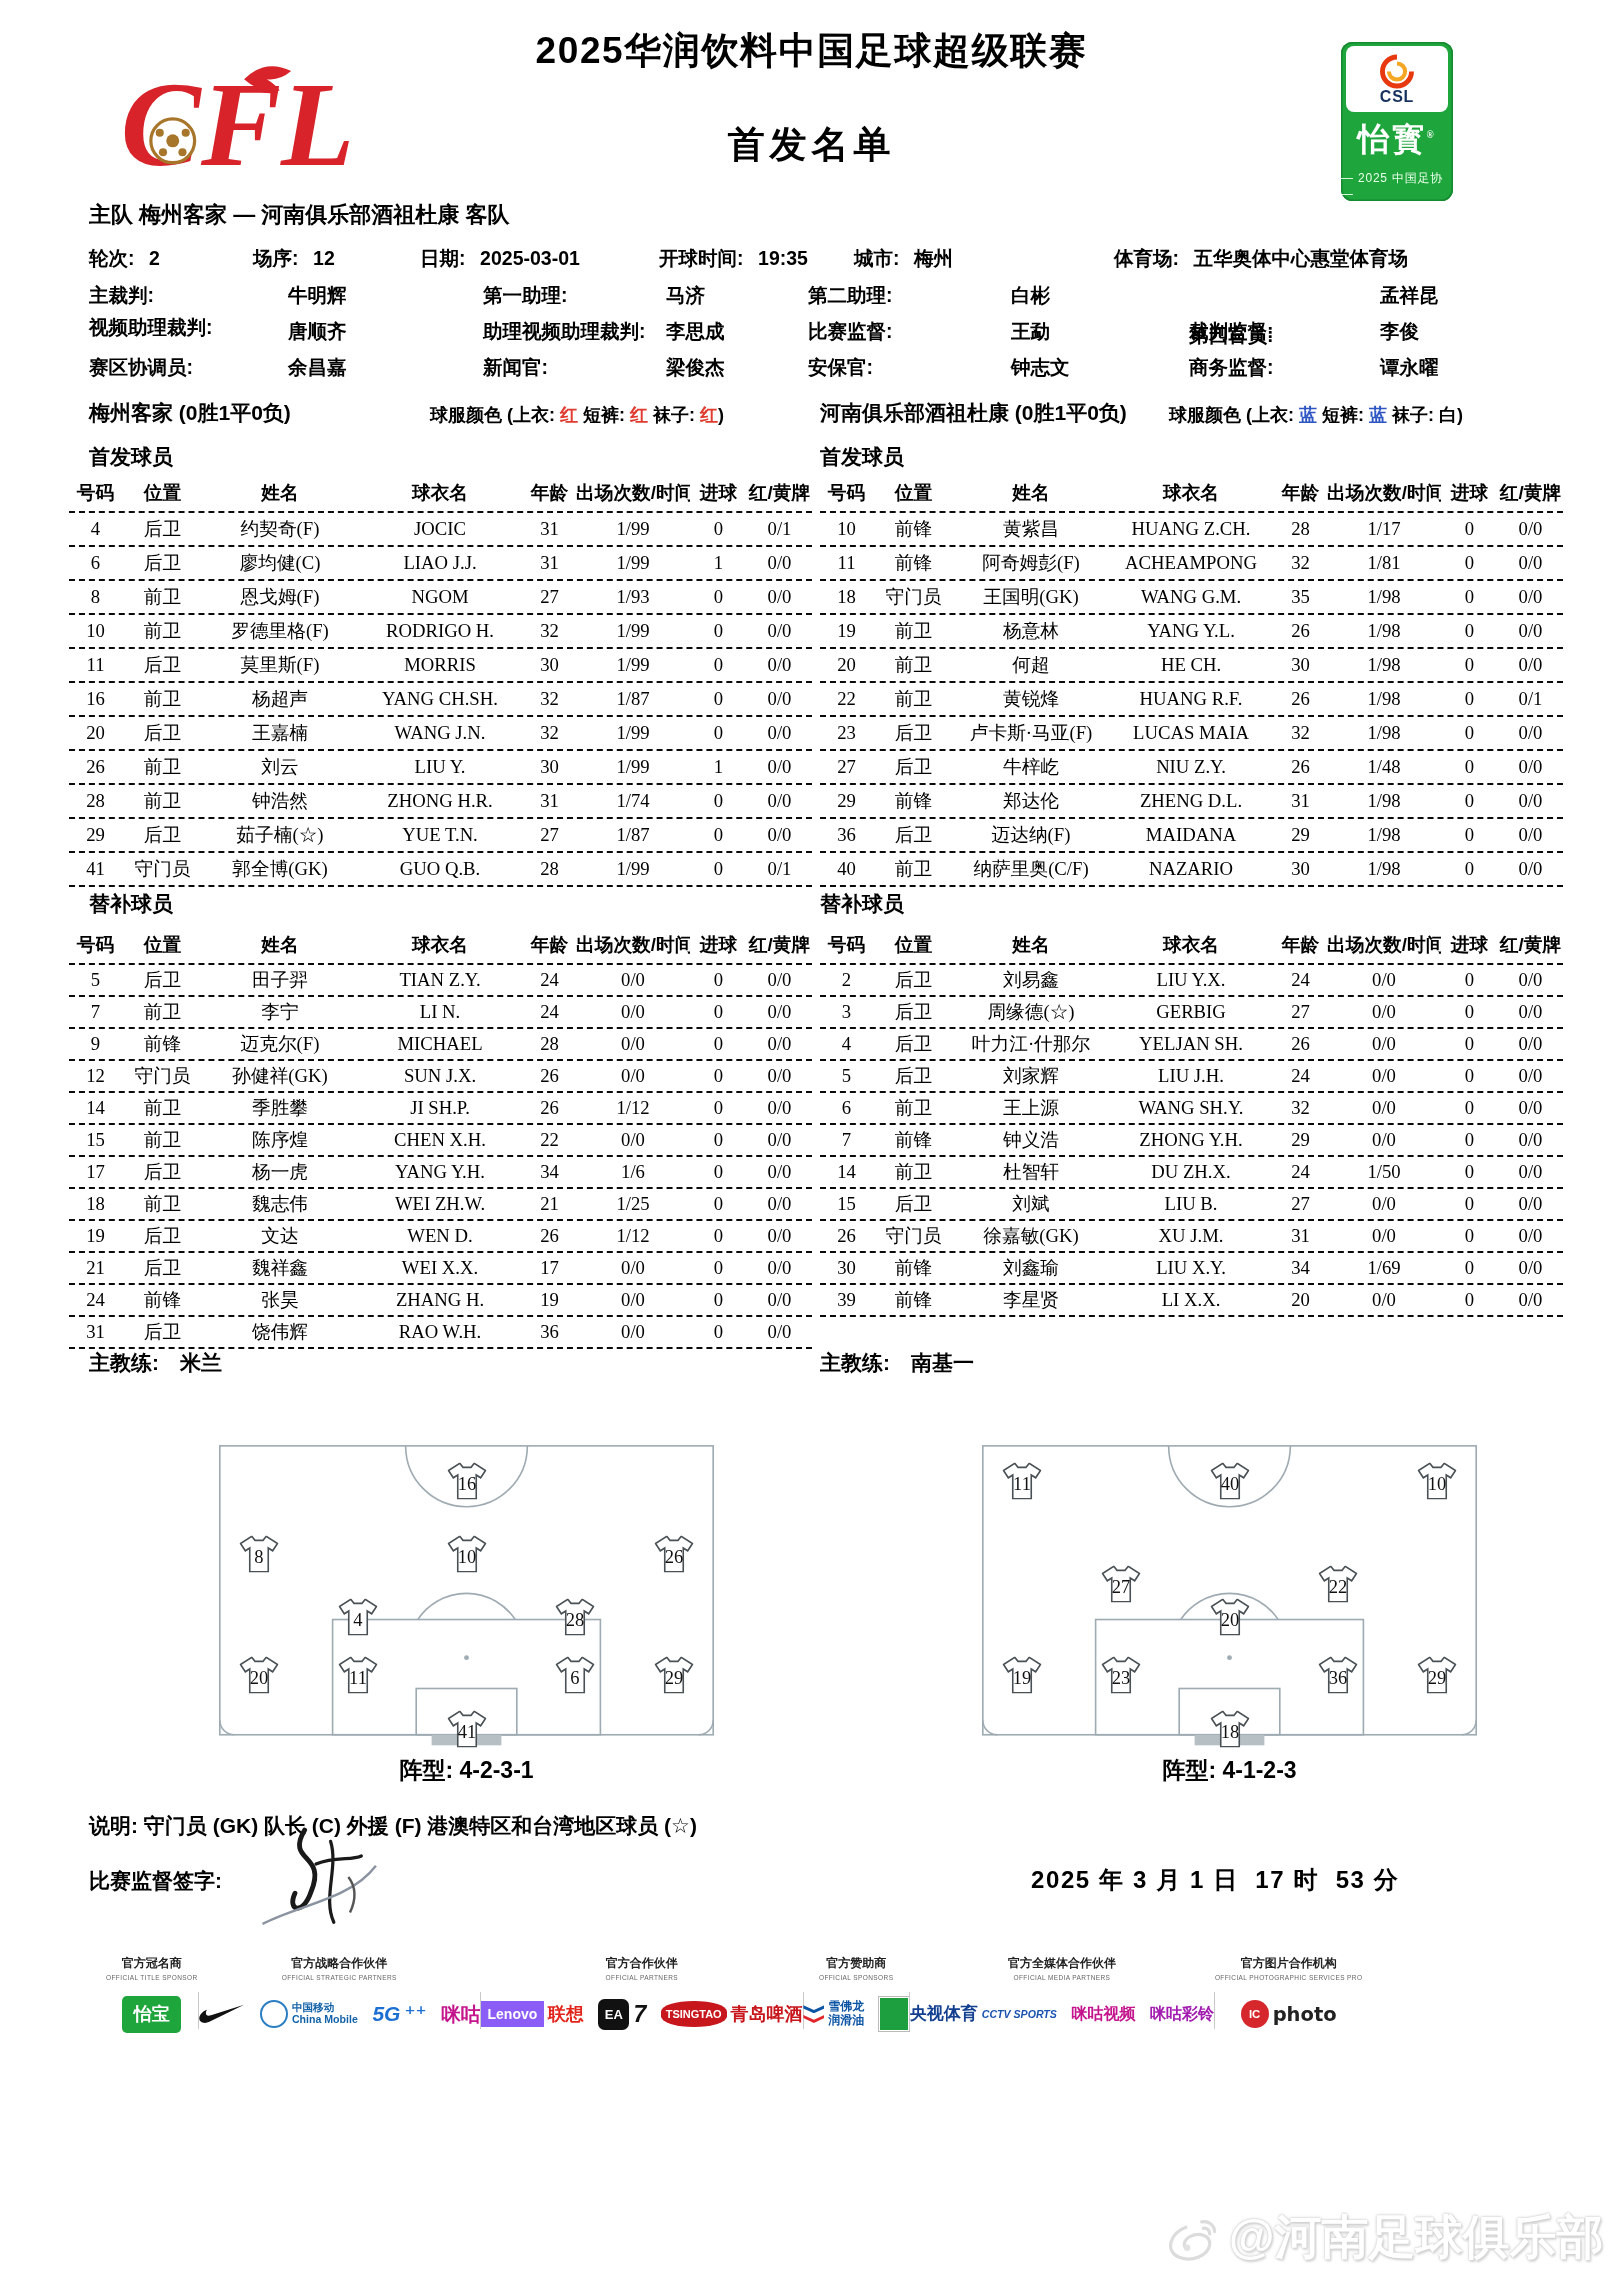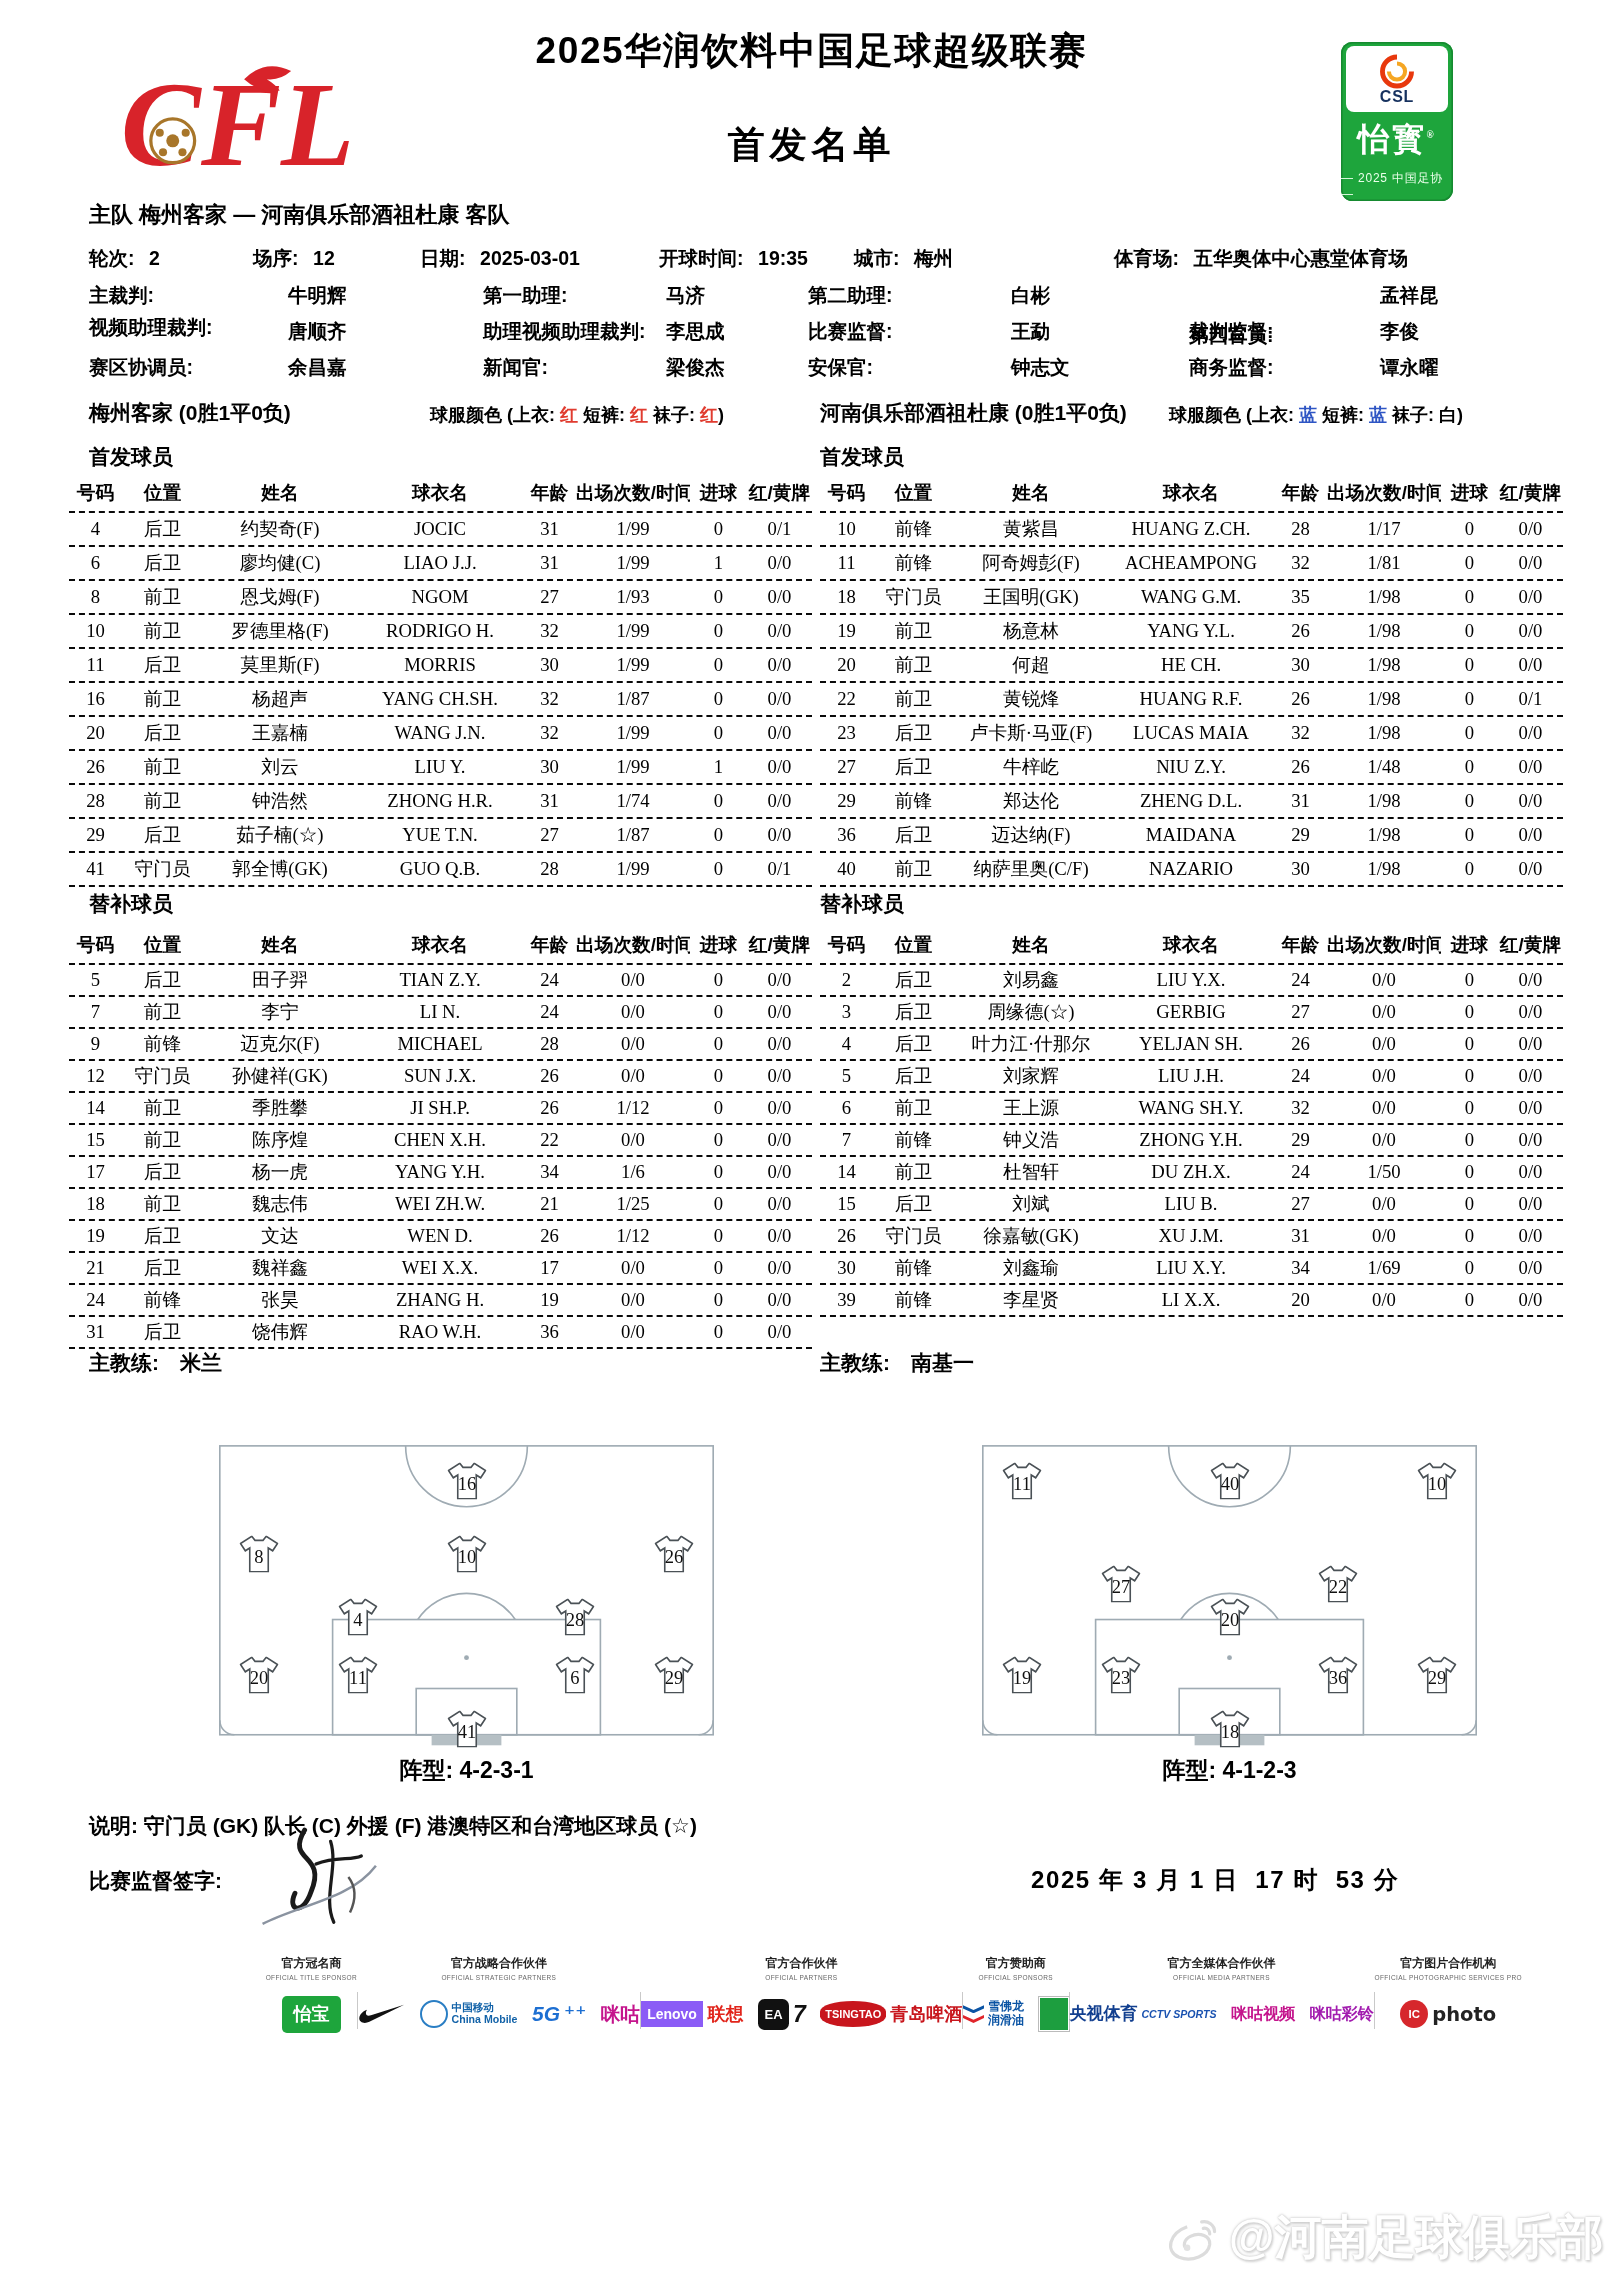--- a/index.html
+++ b/index.html
@@ -47,21 +47,21 @@
   .jersey{position:absolute;width:39px;height:37px;transform:translate(-50%,-50%);}
   .jersey svg{width:39px;height:37px;display:block;}
   .jersey path{fill:#fff;stroke:#4a5156;stroke-width:2;}
   .jersey text{font-family:"Liberation Serif","DejaVu Serif",serif;font-size:23px;fill:#111;text-anchor:middle;}
   .formation{font-size:23px;font-weight:bold;text-align:center;width:495px;}
   
   .note{left:89px;top:1812px;font-size:21px;font-weight:bold;}
   .sig-label{left:89px;top:1867px;font-size:21px;font-weight:bold;}
   .datetime{left:1031px;top:1864px;font-size:24px;font-weight:bold;letter-spacing:1.6px;white-space:pre;}
   
-  .sponsor-bar{left:106px;top:1955px;width:1416px;display:flex;justify-content:flex-end;align-items:flex-start;}
+  .sponsor-bar{left:106px;top:1955px;width:1416px;display:flex;justify-content:flex-start;align-items:flex-start;}
   .sp-group{display:flex;flex-direction:column;align-items:center;}
   .sp-cn{font-size:12px;font-weight:bold;color:#222;}
   .sp-en{font-size:6.5px;color:#666;margin-top:1.6px;letter-spacing:0.4px;}
   .sp-logos{margin-top:13px;display:flex;align-items:center;gap:14.6px;height:41px;}
   .sp-div{width:0.8px;height:37px;background:#c9c9c9;margin-top:37px;}
   .logo{display:flex;align-items:center;gap:4px;white-space:nowrap;}
   .lg-yibao{background:#1ea53c;color:#fff;font-weight:bold;font-size:18px;padding:6.5px 11.4px;border-radius:4.9px;}
   .lg-cm{color:#1262a8;font-size:10.6px;font-weight:bold;line-height:1.1;text-align:left;}
   .lg-cm-icon{width:24px;height:24px;border-radius:50%;border:2.4px solid #2a7ec4;position:relative;}
   .lg-5g{color:#1d6fd2;font-size:21px;font-weight:bold;font-style:italic;}

